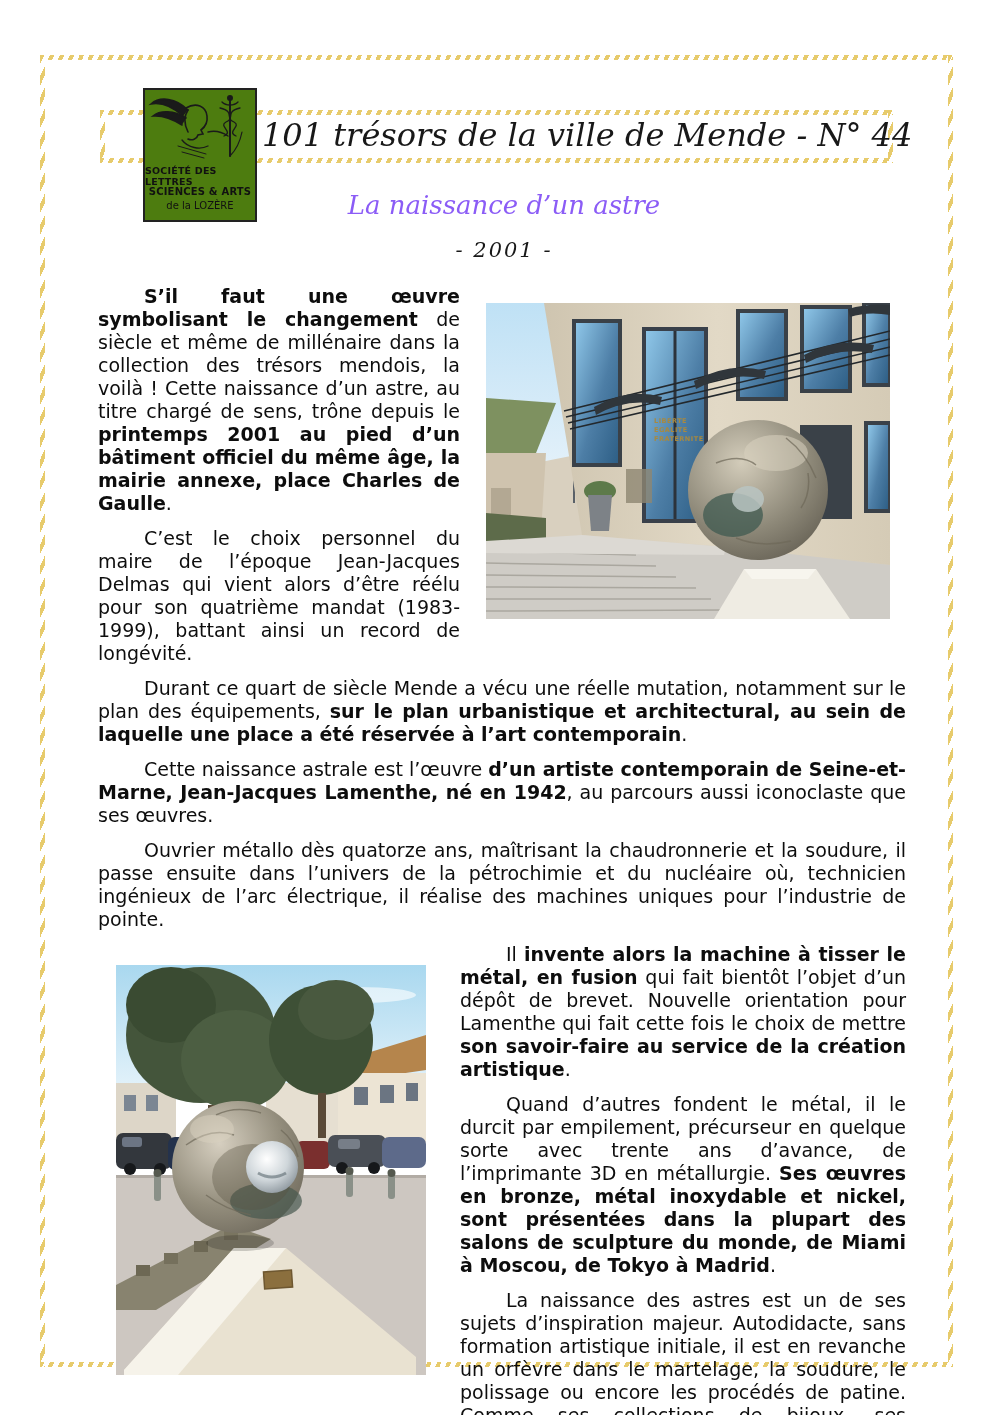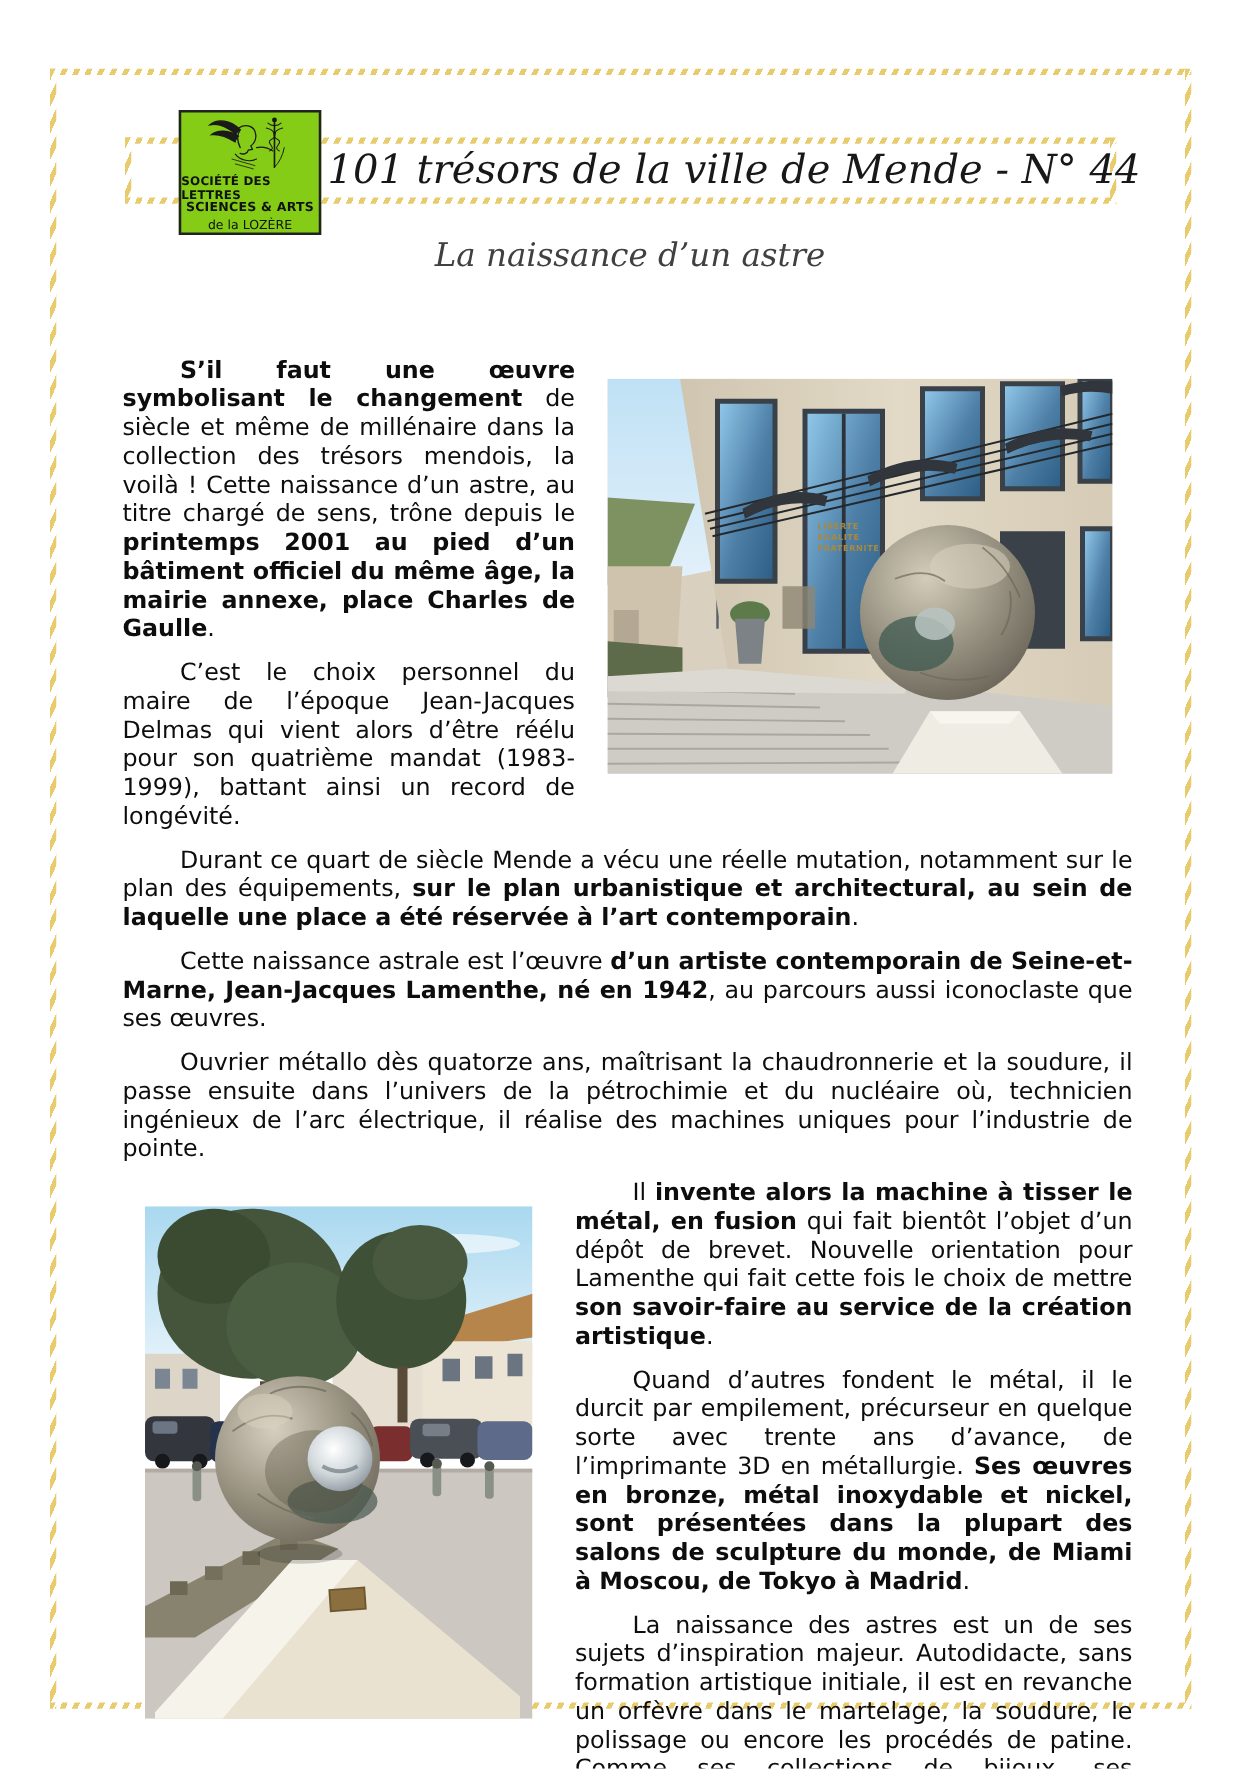--- a/index.html
+++ b/index.html
@@ -7,37 +7,37 @@
     position:relative;width:1000px;height:1415px;background:#ffffff;
     font-family:"DejaVu Sans",sans-serif;color:#111;overflow:hidden;
   }
   
   .dash-h{position:absolute;height:5px;
     background:repeating-linear-gradient(115deg,#e7cb6c 0 4px,rgba(0,0,0,0) 4px 9px);}
   .dash-v{position:absolute;width:5px;
     background:repeating-linear-gradient(115deg,#e7cb6c 0 4px,rgba(0,0,0,0) 4px 9px);}
   
   .logo{
-    position:absolute;left:143px;top:88px;width:114px;height:100px;
-    background:#84cc16;border:2px solid #222;box-sizing:border-box;z-index:3;
+    position:absolute;left:143px;top:88px;width:114px;height:134px;
+    background:#4d7c0f;border:2px solid #222;box-sizing:border-box;z-index:3;
     display:flex;flex-direction:column;align-items:center;
   }
   .logo svg{display:block;margin-top:2px;}
   .logo .l1{font-size:9.5px;font-weight:bold;letter-spacing:.2px;line-height:11px;margin-top:1px;}
   .logo .l2{font-size:10px;font-weight:bold;letter-spacing:.2px;line-height:10px;}
   .logo .l3{font-size:10px;line-height:10px;margin-top:4px;}
   
   .title{
     position:absolute;left:262px;top:115px;width:624px;text-align:center;z-index:2;
     font-family:"DejaVu Serif",serif;font-style:italic;font-size:32px;line-height:40px;
     white-space:nowrap;color:#181818;
   }
   .subtitle{
     position:absolute;left:100px;top:190px;width:808px;text-align:center;
-    font-family:"DejaVu Serif",serif;font-style:italic;font-size:26px;color:#404040;
+    font-family:"DejaVu Serif",serif;font-style:italic;font-size:26px;color:#8b5cf6;
   }
   .yearline{
     position:absolute;left:100px;top:238px;width:808px;text-align:center;
     font-family:"DejaVu Serif",serif;font-style:italic;font-size:21px;letter-spacing:2px;color:#181818;
   }
   
   .content{
     position:absolute;left:98px;top:285px;width:808px;
     font-size:19px;line-height:23px;text-align:justify;color:#0d0d0d;
   }
@@ -87,20 +87,21 @@
         <path d="M82,64 C88,58 92,50 94,40" stroke-width="1.2"></path>
       </g>
     </svg>
     <div class="l1">SOCIÉTÉ DES LETTRES</div>
     <div class="l2">SCIENCES &amp; ARTS</div>
     <div class="l3">de la LOZÈRE</div>
   </div>
 
   <div class="title">101 trésors de la ville de Mende - N° 44</div>
   <div class="subtitle">La naissance d’un astre</div>
+  <div class="yearline">- 2001 -</div>
 
   <div class="content">
 
     <figure class="photo1">
       <svg viewBox="0 0 404 316" preserveAspectRatio="none">
         <defs>
           <linearGradient id="sky1" x1="0" y1="0" x2="0" y2="1">
             <stop offset="0" stop-color="#bfe1f5"></stop>
               <stop offset="1" stop-color="#e4f1fa"></stop>
           </linearGradient>

